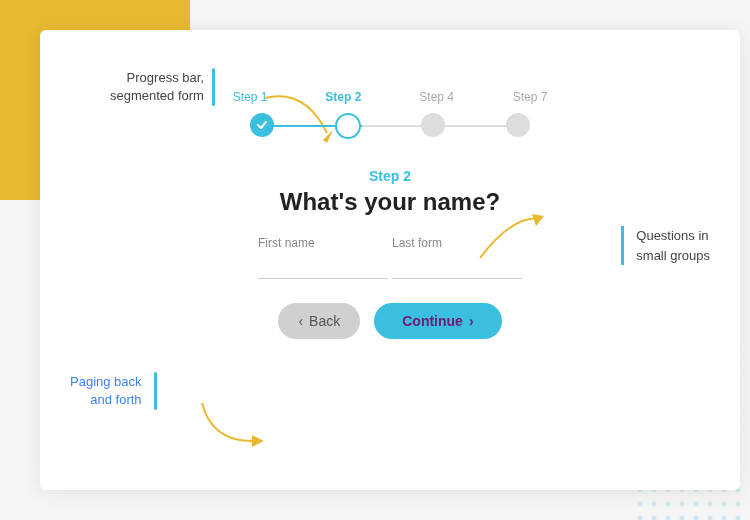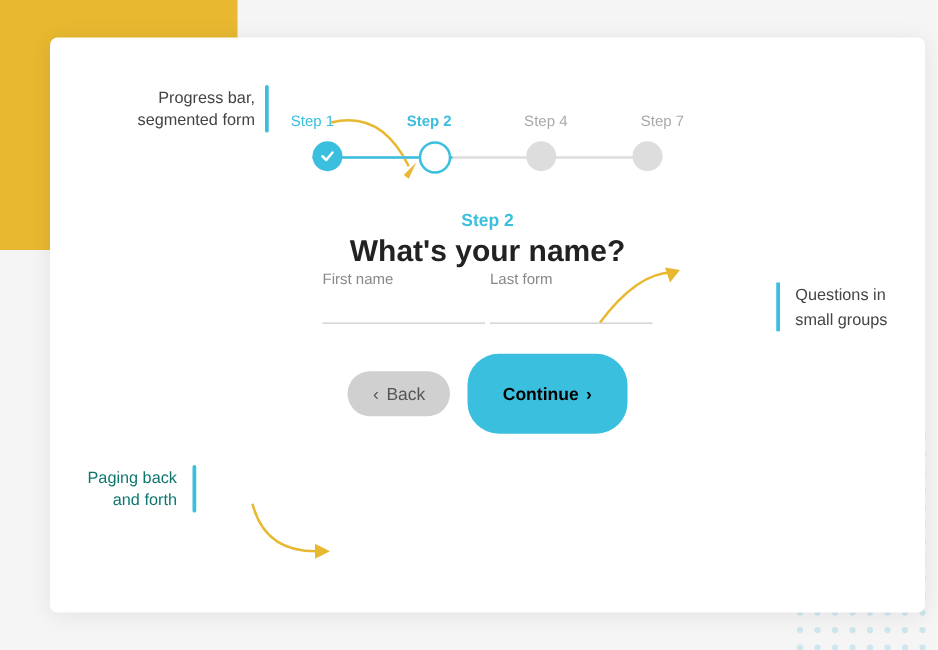--- a/index.html
+++ b/index.html
@@ -156,20 +156,21 @@
       font-weight: 600;
       text-align: center;
       margin-bottom: 4px;
     }
 
     .form-title {
       font-size: 24px;
       font-weight: 700;
       color: #222;
       text-align: center;
+      margin-bottom: 20px;
     }
 
     .form-fields {
       display: flex;
       gap: 4px;
       margin-bottom: 24px;
     }
 
     .form-field {
       display: flex;
@@ -210,23 +211,23 @@
       cursor: pointer;
       display: flex;
       align-items: center;
       gap: 6px;
     }
 
     .btn-continue {
       background: #3BBFDE;
       border: none;
       border-radius: 25px;
-      padding: 24px 28px;
+      padding: 10px 28px;
       font-size: 14px;
-      color: #000000;
+      color: #701a75;
       cursor: pointer;
       display: flex;
       align-items: center;
       gap: 6px;
       font-weight: 600;
     }
 
     
     .dots-svg {
       position: absolute;
@@ -420,21 +421,21 @@
         <span style="font-size:14px;">‹</span>
         <span>Back</span>
       </button>
       <button class="btn-continue">
         <span>Continue</span>
         <span style="font-size:14px;">›</span>
       </button>
     </div>
   </div>
 
-  <div style="position:absolute; bottom:80px; left:30px; font-size:13px; color:#0f766e; line-height:1.4; display:flex; align-items:center; gap:12px;">
+  <div style="position:absolute; bottom:80px; left:30px; font-size:13px; color:#3b82f6; line-height:1.4; display:flex; align-items:center; gap:12px;">
     <span style="white-space:pre-line; text-align:right;">Paging back
 and forth</span>
     <div style="width:3px; height:38px; background:#3BBFDE; border-radius:2px;"></div>
   </div>
 
   <svg style="position:absolute; bottom:42px; left:152px;" width="80" height="55" viewBox="0 0 80 55">
     <path d="M10 10 Q20 50 65 48" stroke="#E8B830" stroke-width="2" fill="none"></path>
     <polygon points="60,42 72,48 60,54" fill="#E8B830"></polygon>
   </svg>
 

